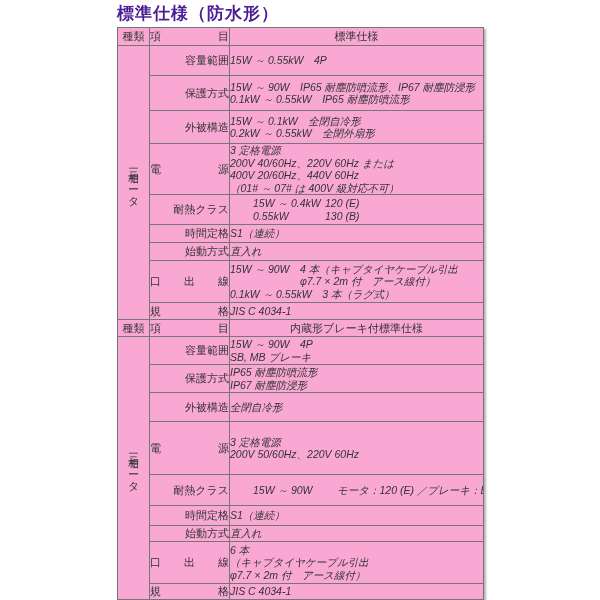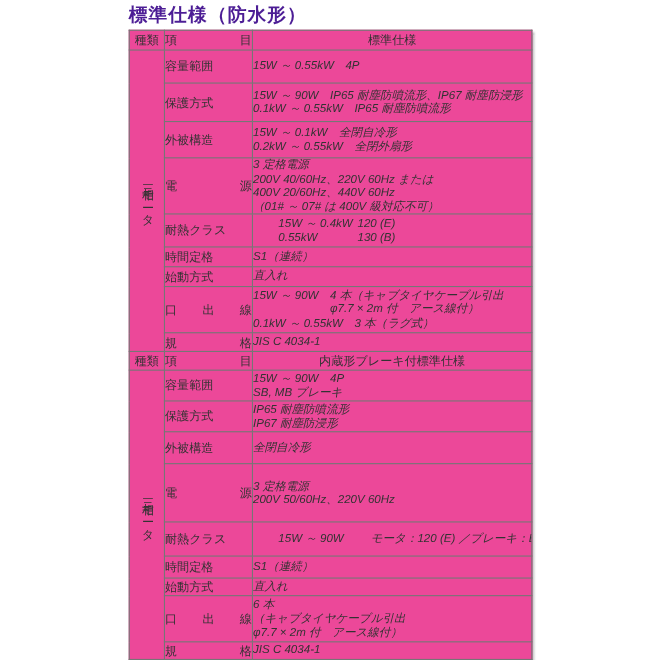--- a/index.html
+++ b/index.html
@@ -8,30 +8,30 @@
     font-family:"Liberation Sans","DejaVu Sans",sans-serif;color:#333;
   }
   .title{
     position:absolute;left:117px;top:2px;
     font-size:17px;font-weight:bold;color:#4c1d95;letter-spacing:1px;white-space:nowrap;
   }
   table.spec{
     position:absolute;left:117px;top:27px;
     border-collapse:collapse;table-layout:fixed;width:366px;
     box-shadow:2px 2px 2px rgba(0,0,0,0.30);
-    background:#ec4899;
+    background:#f9a8d4;
   }
   table.spec td{
     border:1px solid #767676;
     font-size:11px;color:#333;
     padding:0;vertical-align:middle;
     overflow:hidden;
   }
   td.hd{text-align:center;font-size:11px;}
-  td.item{text-align:left;white-space:nowrap;}
+  td.item{text-align:right;white-space:nowrap;}
   
   td.jl{text-align:justify;text-align-last:justify;padding:0 13px;}
   td.jl3{padding:0 19px;}
   td.val{padding-left:9px;text-align:left;}
   td.val div{line-height:12.5px;white-space:nowrap;font-size:10.5px;font-style:italic;}
   td.kind{text-align:center;vertical-align:middle;}
   .vt{
     display:inline-block;
     writing-mode:vertical-rl;text-orientation:mixed;
     font-size:11px;letter-spacing:4px;line-height:1.1;

